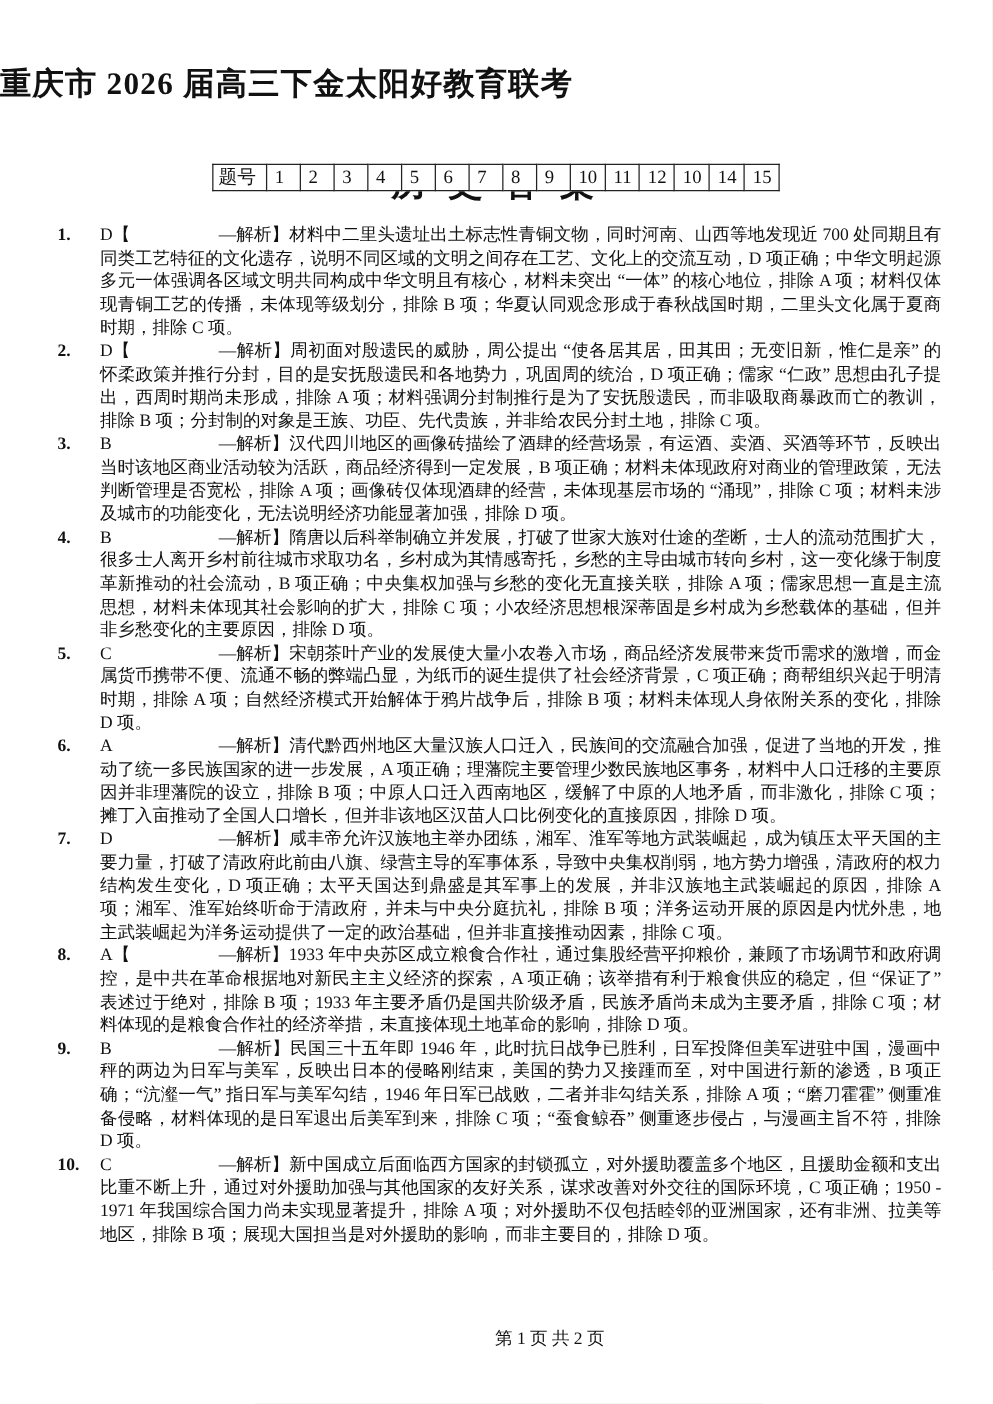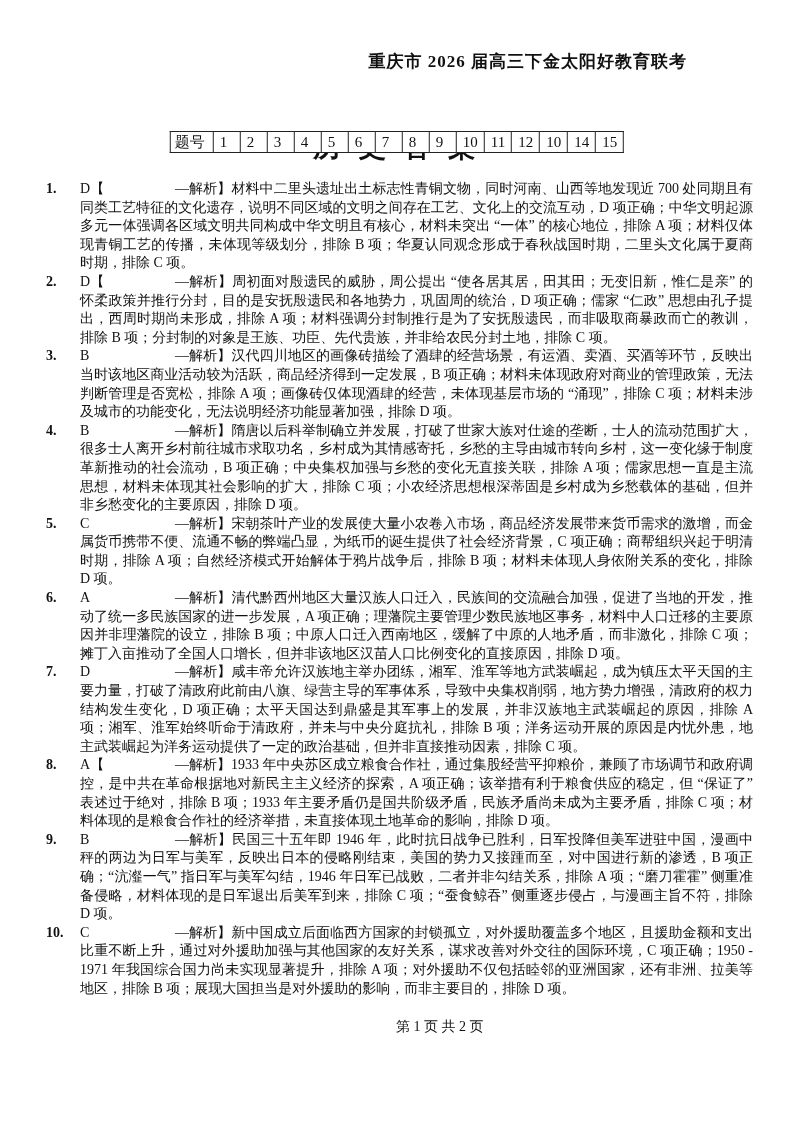--- a/index.html
+++ b/index.html
@@ -7,22 +7,22 @@
     position:relative;
     width:794px; height:1123px;
     margin:0 auto;
     background:#ffffff;
     font-family:"Liberation Serif","DejaVu Serif",serif;
     color:#111111;
     overflow:hidden;
   }
   .main-title {
     position:absolute; top:50px; left:0; width:687px;
-    text-align:right;
-    font-size:17px; font-weight:bold;
+    text-align:left;
+    font-size:25px; font-weight:bold;
     letter-spacing:1px;
     white-space:nowrap;
   }
   .subtitle {
     position:absolute; top:92px; left:0; width:794px;
     text-align:center;
     font-size:28px; font-weight:bold;
     letter-spacing:5px;
     white-space:nowrap;
     margin-top:36px;
@@ -55,21 +55,21 @@
   .item .num {
     position:absolute; left:0; top:0;
     font-weight:bold;
   }
   .item .ans {
     display:inline-block;
     width:95px;
     vertical-align:baseline;
   }
   .footer {
-    position:absolute; top:1018px; left:396px;
+    position:absolute; top:1062px; left:396px;
     font-size:14px;
     white-space:nowrap;
   }
 </style>
 </head>
 <body>
 
 <div class="page">
 
   <div class="main-title">重庆市 2026 届高三下金太阳好教育联考</div>

